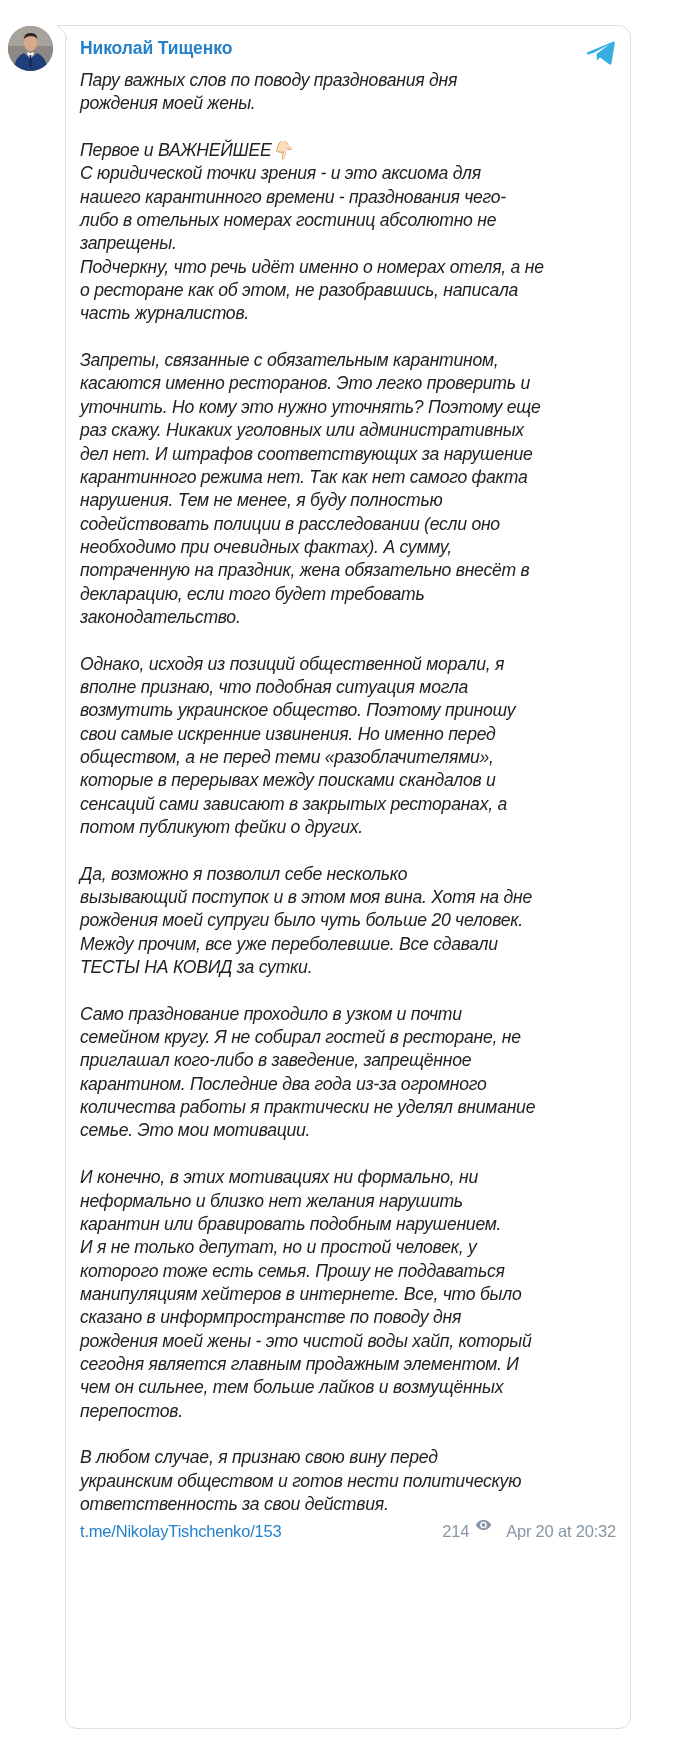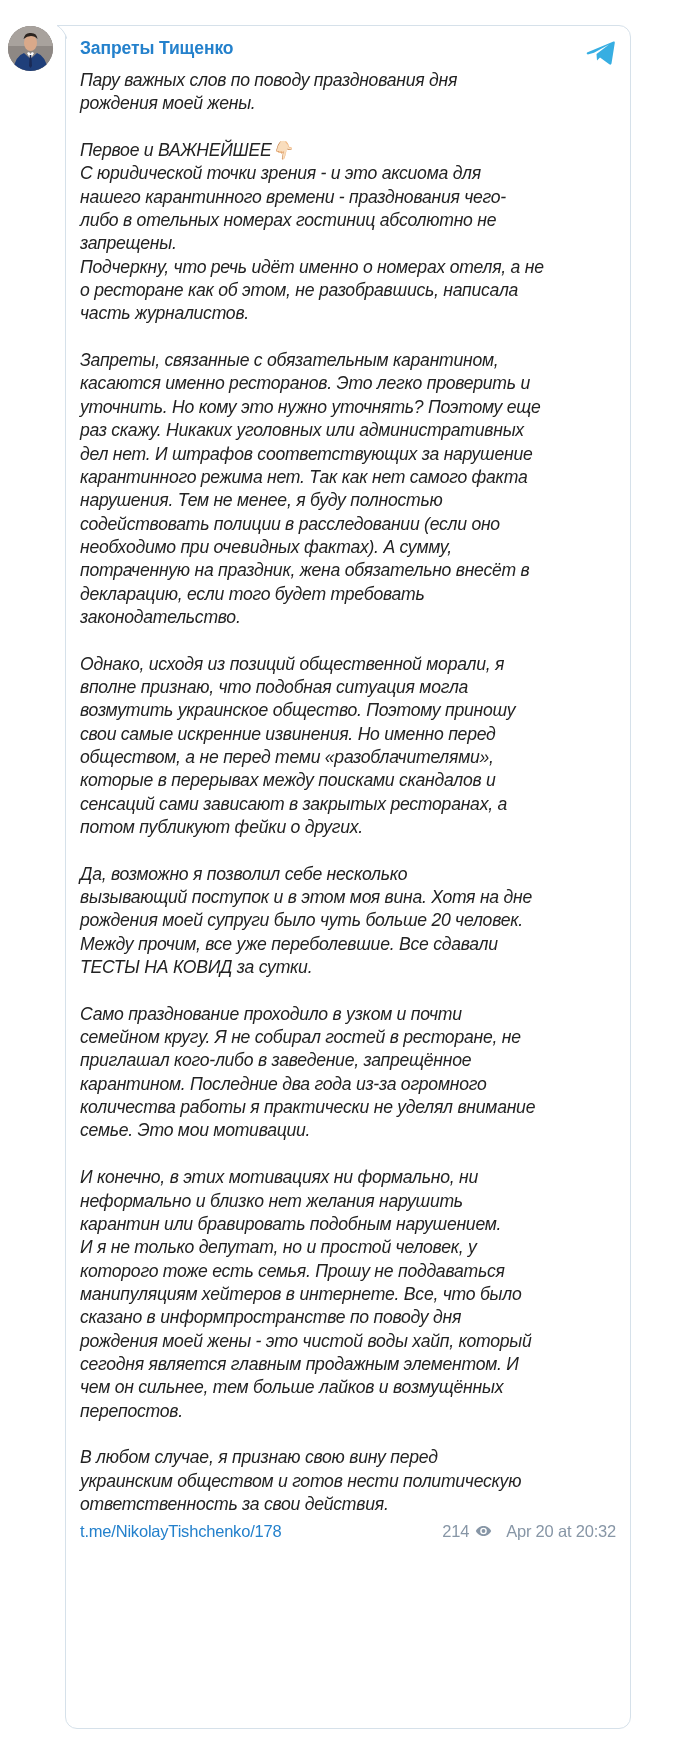--- a/index.html
+++ b/index.html
@@ -90,21 +90,21 @@
     top: 0;
     color: #2481cc;
     text-decoration: none;
   }
   .meta {
     position: absolute;
     right: 0;
     top: 0;
     color: #8796a6;
     display: flex;
-    align-items: center;
+    align-items: flex-start;
   }
   .eye-icon {
     display: inline-block;
     width: 17px;
     height: 12px;
     margin: 0 14px 0 6px;
   }
 </style>
 </head>
 <body>
@@ -119,30 +119,30 @@
     <path d="M19 27 L22.5 33 L26 27 L24 26 L22.5 28 L21 26Z" fill="#ffffff"></path>
     <path d="M21.7 29 L23.3 29 L24 40 L22.5 42 L21 40Z" fill="#1a2a55"></path>
   </svg>
 </div>
 
 <div class="bubble">
   <svg class="tail" viewBox="0 0 11 14">
     <path d="M11 0.5 L1 0.5 Q4 2 7 6 Q10 10 11 14" fill="#ffffff" stroke="#d6e1ea" stroke-width="1"></path>
   </svg>
 
-  <div class="author">Запреты Тищенко</div>
+  <div class="author">Николай Тищенко</div>
 
   <svg class="tg-icon" viewBox="0 0 30 26">
     <path d="M1 12.5 L27.5 1.5 Q29 1 28.8 2.8 L25.5 23.5 Q25 25.3 23.3 24.3 L14 17.5 L11 20.5 L10.5 14 L23 4.5 L8 12.8 L1.8 14.5 Q0 14 1 12.5Z" fill="#37aee2"></path>
   </svg>
 
   <div class="body-text" id="post-body"><span class="line">Пару важных слов по поводу празднования дня</span><span class="line">рождения моей жены.</span><span class="line"></span><span class="line">Первое и ВАЖНЕЙШЕЕ👇🏻</span><span class="line">С юридической точки зрения - и это аксиома для</span><span class="line">нашего карантинного времени - празднования чего-</span><span class="line">либо в отельных номерах гостиниц абсолютно не</span><span class="line">запрещены.</span><span class="line">Подчеркну, что речь идёт именно о номерах отеля, а не</span><span class="line">о ресторане как об этом, не разобравшись, написала</span><span class="line">часть журналистов.</span><span class="line"></span><span class="line">Запреты, связанные с обязательным карантином,</span><span class="line">касаются именно ресторанов. Это легко проверить и</span><span class="line">уточнить. Но кому это нужно уточнять? Поэтому еще</span><span class="line">раз скажу. Никаких уголовных или административных</span><span class="line">дел нет. И штрафов соответствующих за нарушение</span><span class="line">карантинного режима нет. Так как нет самого факта</span><span class="line">нарушения. Тем не менее, я буду полностью</span><span class="line">содействовать полиции в расследовании (если оно</span><span class="line">необходимо при очевидных фактах). А сумму,</span><span class="line">потраченную на праздник, жена обязательно внесёт в</span><span class="line">декларацию, если того будет требовать</span><span class="line">законодательство.</span><span class="line"></span><span class="line">Однако, исходя из позиций общественной морали, я</span><span class="line">вполне признаю, что подобная ситуация могла</span><span class="line">возмутить украинское общество. Поэтому приношу</span><span class="line">свои самые искренние извинения. Но именно перед</span><span class="line">обществом, а не перед теми «разоблачителями»,</span><span class="line">которые в перерывах между поисками скандалов и</span><span class="line">сенсаций сами зависают в закрытых ресторанах, а</span><span class="line">потом публикуют фейки о других.</span><span class="line"></span><span class="line">Да, возможно я позволил себе несколько</span><span class="line">вызывающий поступок и в этом моя вина. Хотя на дне</span><span class="line">рождения моей супруги было чуть больше 20 человек.</span><span class="line">Между прочим, все уже переболевшие. Все сдавали</span><span class="line">ТЕСТЫ НА КОВИД за сутки.</span><span class="line"></span><span class="line">Само празднование проходило в узком и почти</span><span class="line">семейном кругу. Я не собирал гостей в ресторане, не</span><span class="line">приглашал кого-либо в заведение, запрещённое</span><span class="line">карантином. Последние два года из-за огромного</span><span class="line">количества работы я практически не уделял внимание</span><span class="line">семье. Это мои мотивации.</span><span class="line"></span><span class="line">И конечно, в этих мотивациях ни формально, ни</span><span class="line">неформально и близко нет желания нарушить</span><span class="line">карантин или бравировать подобным нарушением.</span><span class="line">И я не только депутат, но и простой человек, у</span><span class="line">которого тоже есть семья. Прошу не поддаваться</span><span class="line">манипуляциям хейтеров в интернете. Все, что было</span><span class="line">сказано в информпространстве по поводу дня</span><span class="line">рождения моей жены - это чистой воды хайп, который</span><span class="line">сегодня является главным продажным элементом. И</span><span class="line">чем он сильнее, тем больше лайков и возмущённых</span><span class="line">перепостов.</span><span class="line"></span><span class="line">В любом случае, я признаю свою вину перед</span><span class="line">украинским обществом и готов нести политическую</span><span class="line">ответственность за свои действия.</span></div>
 
   <div class="footer">
-    <a class="post-link">t.me/NikolayTishchenko/178</a>
+    <a class="post-link">t.me/NikolayTishchenko/153</a>
     <div class="meta">
       <span>214</span>
       <svg class="eye-icon" viewBox="0 0 17 12">
         <path d="M8.5 1 C4.5 1 1.8 3.8 0.8 6 C1.8 8.2 4.5 11 8.5 11 C12.5 11 15.2 8.2 16.2 6 C15.2 3.8 12.5 1 8.5 1Z" fill="#8796a6"></path>
         <circle cx="8.5" cy="6" r="3.3" fill="#ffffff"></circle>
         <circle cx="8.5" cy="6" r="1.9" fill="#8796a6"></circle>
       </svg>
       <span>Apr 20 at 20:32</span>
     </div>
   </div>

